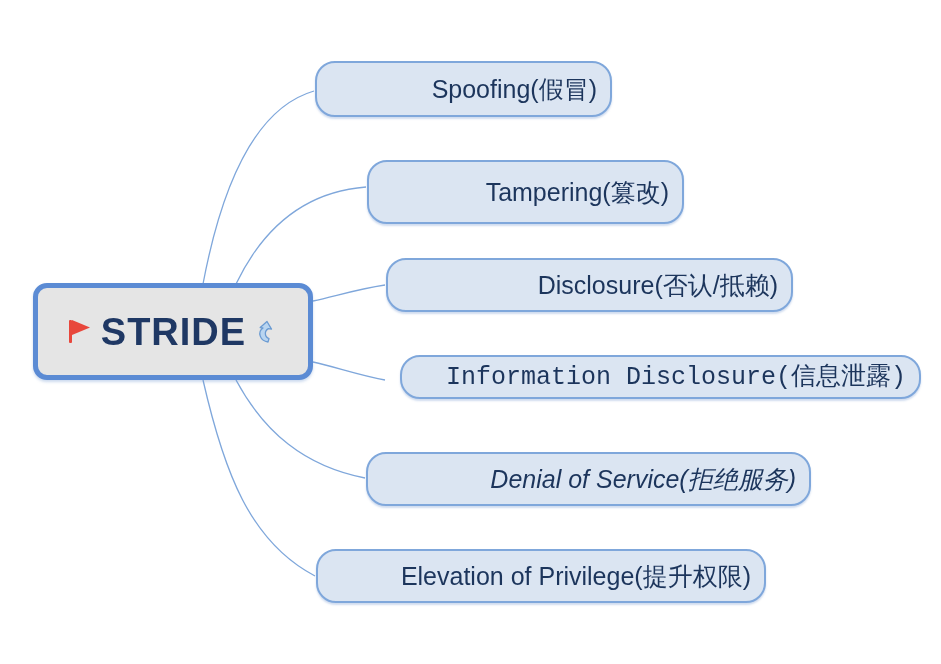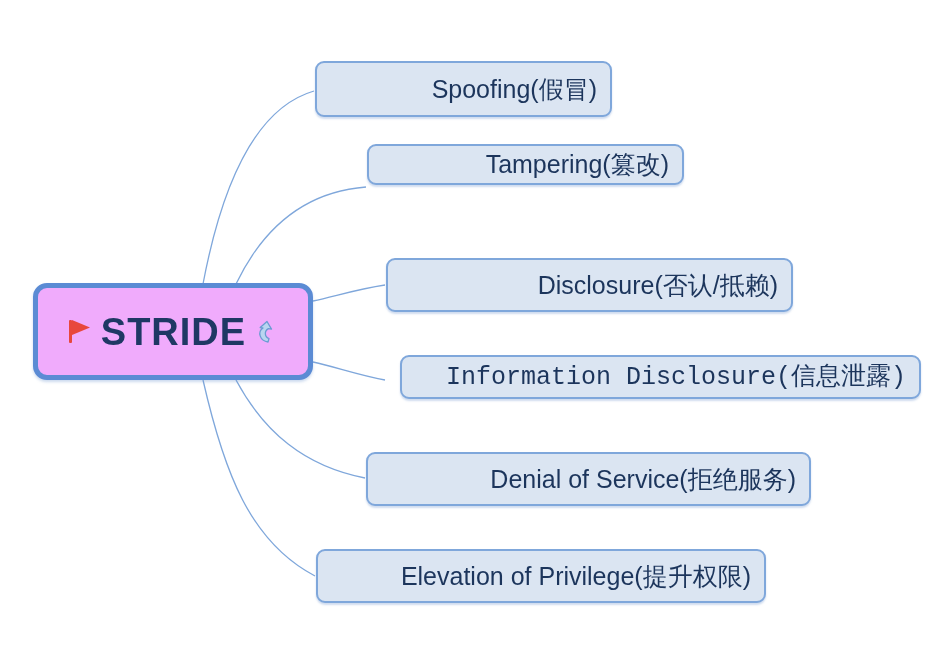--- a/index.html
+++ b/index.html
@@ -28,57 +28,57 @@
   }
   .node {
     position: absolute;
     box-sizing: border-box;
     display: flex;
     align-items: center;
   }
   .node.root {
     left: 33px; top: 283px;
     width: 280px; height: 97px;
-    background: #f0abfc;
+    background: #e5e5e5;
     border: 5px solid #5b8bd4;
     border-radius: 14px;
     justify-content: center;
     gap: 9px;
     box-shadow: 0 2px 3px rgba(110,150,205,0.35);
     cursor: default;
   }
   .root-label {
     font-size: 38px;
     font-weight: bold;
     color: #1f3864;
     letter-spacing: 1px;
     line-height: 1;
   }
   .node.child {
     background: #dbe5f2;
     border: 2px solid #7fa7db;
-    border-radius: 9px;
+    border-radius: 20px;
     justify-content: flex-end;
     padding-right: 13px;
     box-shadow: 0 2px 2px rgba(120,155,210,0.35);
     cursor: default;
   }
   .child-label {
     font-size: 25px;
     color: #1c355c;
     line-height: 1;
     white-space: nowrap;
   }
   .icon { display: inline-flex; align-items: center; }
   
   #child-0 { left: 315px; top: 61px;  width: 297px; height: 56px; }
-  #child-1 { left: 367px; top: 144px; width: 317px; height: 41px; }
+  #child-1 { left: 367px; top: 160px; width: 317px; height: 64px; }
   #child-2 { left: 386px; top: 258px; width: 407px; height: 54px; }
   #child-3 { left: 400px; top: 355px; width: 521px; height: 44px; font-family: Liberation Mono, monospace; }
-  #child-4 { left: 366px; top: 452px; width: 445px; height: 54px; }
+  #child-4 { left: 366px; top: 452px; width: 445px; height: 54px; font-style: italic; }
   #child-5 { left: 316px; top: 549px; width: 450px; height: 54px; }
 </style>
 </head>
 <body>
 
 <div class="canvas">
 
   <svg class="connector-layer" viewBox="0 0 941 664" xmlns="http://www.w3.org/2000/svg">
     <path d="M 203 284 C 218 205, 248 110, 314 91"></path>
     <path d="M 236 284 C 262 230, 302 192, 366 187"></path>

